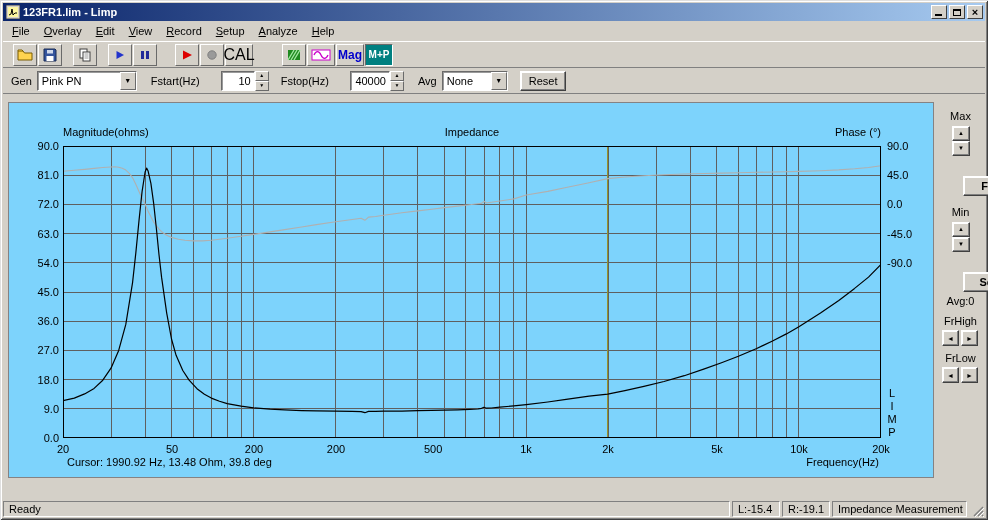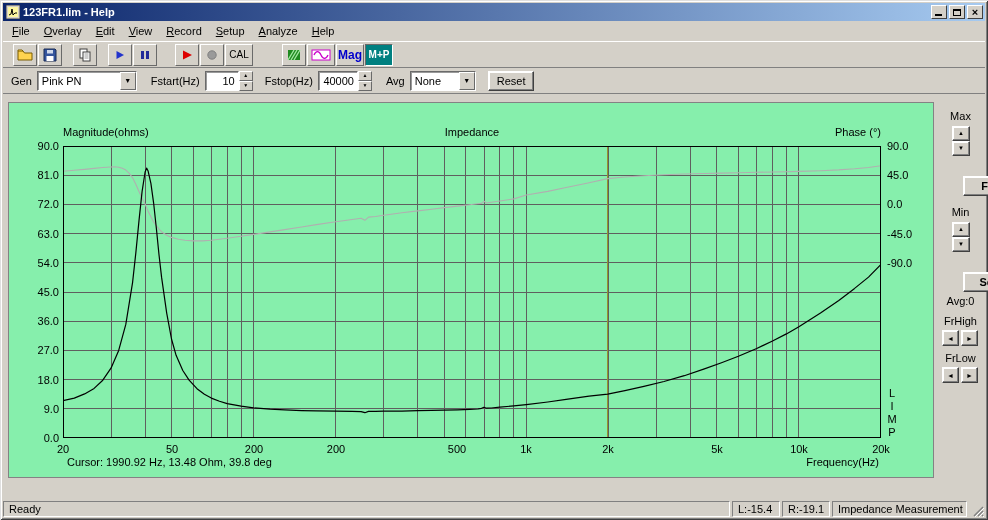--- a/index.html
+++ b/index.html
@@ -45,52 +45,52 @@
     border-top:1px solid #fff; border-bottom:1px solid #808080; background:#d4d0c8;
   }
   .tb-btn {
     width:24px; height:22px; background:#d4d0c8; margin-right:1px;
     border:1px solid; border-color:#fff #6a6a6a #6a6a6a #fff;
     display:flex; align-items:center; justify-content:center; cursor:default; flex:0 0 auto;
   }
   .tb-btn.wide { width:28px; }
   .tb-btn.pressed { border-color:#6a6a6a #fff #fff #6a6a6a; }
   .tb-gap-s { width:10px; flex:0 0 auto; } .tb-gap-m { width:17px; flex:0 0 auto; } .tb-gap-l { width:28px; flex:0 0 auto; }
-  .cal-text { font-size:10px; letter-spacing:0; }
+  .cal-text { font-size:16px; letter-spacing:0; }
   .mag-text { font-weight:bold; font-size:12px; color:#0000cc; }
   .mp-btn { background:#008080; }
   .mp-text { font-weight:bold; font-size:10px; color:#fff; }
 
   .toolbar2 {
     position:absolute; left:3px; top:68px; width:982px; height:26px;
     display:flex; align-items:center; padding-left:8px; background:#d4d0c8;
     border-bottom:1px solid #808080;
   }
   .tb2-label { margin-right:5px; white-space:nowrap; }
   .combo { display:flex; height:20px; background:#fff;
     border:1px solid; border-color:#6a6a6a #fff #fff #6a6a6a;
     box-shadow: inset 1px 1px 0 #9a9a9a; }
   .combo-value { padding:3px 4px 0 4px; overflow:hidden; white-space:nowrap; flex:1; }
   .combo-btn { width:16px; background:#d4d0c8; border:1px solid; border-color:#fff #6a6a6a #6a6a6a #fff;
     display:flex; align-items:center; justify-content:center; font-size:7px; cursor:default; }
   .spin { display:flex; height:20px; }
   .spin-field { width:34px; background:#fff; border:1px solid; border-color:#6a6a6a #fff #fff #6a6a6a;
-    box-shadow: inset 1px 1px 0 #9a9a9a; text-align:right; padding:3px 3px 0 0; }
+    box-shadow: inset 1px 1px 0 #9a9a9a; text-align:right; padding:3px 3px 0 0;margin-left:16px; }
   .spin-btns { display:flex; flex-direction:column; width:14px; }
   .spin-btns .sb { flex:1; background:#d4d0c8; border:1px solid; border-color:#fff #6a6a6a #6a6a6a #fff;
     font-size:5px; line-height:7px; text-align:center; cursor:default; color:#000; }
   .push-btn { height:20px; padding:0 8px; background:#d4d0c8;
     border:1px solid; border-color:#fff #404040 #404040 #fff;
     box-shadow: inset -1px -1px 0 #808080, inset 1px 1px 0 #fff;
     font:11px "Liberation Sans",sans-serif; cursor:default; }
 
   
   .chart-panel {
     position:absolute; left:8px; top:102px; width:926px; height:376px;
-    background:#86efac; border:1px solid #848284;
+    background:#7dd3fc; border:1px solid #848284;
   }
   .chart-panel .abs { position:absolute; white-space:nowrap; }
   .plot-wrap { position:absolute; left:54px; top:43px; width:818px; height:292px; }
   .axis-lab { font-size:11px; }
   .limp-col { position:absolute; left:876px; top:284px; width:14px; text-align:center; line-height:13px; }
 
   
   .right-panel { position:absolute; left:936px; top:102px; width:49px; height:378px; }
   .right-panel .abs { position:absolute; }
   .rp-label { width:49px; text-align:center; }
@@ -123,21 +123,21 @@
 <div class="window">
 
   <div class="titlebar">
     <span class="app-icon">
       <svg width="14" height="14" viewBox="0 0 14 14">
           <rect x="0" y="0" width="14" height="14" fill="#d4d0c8" stroke="#404040"></rect>
           <rect x="2" y="2" width="10" height="10" fill="#fdf6a0"></rect>
           <polyline points="3,10 5,9 6,4 7,10 9,8 11,8" fill="none" stroke="#000" stroke-width="1"></polyline>
         </svg>
     </span>
-    <span class="title-text">123FR1.lim - Help</span>
+    <span class="title-text">123FR1.lim - Limp</span>
     <span class="win-btns">
       <span class="win-btn">
           <span class="glyph-min"></span>
         </span>
       <span class="win-btn">
           <span class="glyph-max"></span>
         </span>
       <span class="win-btn">×</span>
     </span>
   </div>
@@ -326,21 +326,21 @@
           <polyline points="0.0,25.3 11.3,24.3 21.6,23.4 31.1,22.4 39.8,21.5 48.0,21.0 51.9,20.8 55.7,21.2 59.3,22.2 62.8,24.1 66.3,27.3 69.6,31.8 72.8,38.3 76.0,45.4 79.1,52.2 82.1,58.1 85.0,64.9 87.9,70.7 90.6,75.9 93.4,79.8 96.0,83.1 98.6,85.7 103.7,89.2 108.5,91.4 115.4,93.2 121.9,94.2 130.1,94.9 139.6,94.9 148.3,94.2 156.5,93.3 164.2,92.3 178.1,90.3 190.6,88.4 207.1,85.9 221.7,83.6 238.6,81.0 253.4,78.6 272.7,75.8 289.2,73.5 298.1,72.2 301.9,74.3 305.5,71.1 312.5,70.5 320.7,69.2 338.9,66.8 354.7,64.9 368.7,63.2 381.2,61.6 394.6,60.1 406.6,58.7 414.9,57.8 418.5,57.4 421.0,55.3 423.5,57.0 428.4,56.3 436.8,55.0 450.8,52.9 463.3,49.0 484.8,45.4 503.1,41.5 526.1,36.7 544.7,32.6 561.9,31.0 580.9,29.8 601.0,28.8 621.3,28.0 641.4,27.5 658.5,27.1 675.4,26.7 693.7,26.3 709.5,26.0 723.4,25.7 735.9,25.4 757.5,24.7 775.8,23.9 791.6,22.8 805.5,21.5 818.0,19.8" fill="none" stroke="#b0b0b0" stroke-width="1.1" stroke-linejoin="round" stroke-linecap="round"></polyline>
           <polyline points="0.0,254.7 11.3,252.1 21.6,247.9 31.1,242.4 39.8,234.2 48.0,222.2 55.7,204.4 62.8,178.4 69.6,136.3 72.8,107.1 76.0,74.6 79.1,45.4 82.1,26.0 83.6,22.1 85.0,24.7 87.9,37.3 90.6,56.8 93.4,82.7 96.0,108.7 98.6,131.4 103.7,167.1 108.5,193.0 113.1,209.3 119.8,224.5 126.1,234.2 134.0,242.7 141.4,248.2 148.3,252.1 156.5,255.3 164.2,257.6 178.1,260.2 190.6,261.8 207.1,263.1 221.7,263.9 238.6,264.6 253.4,264.9 272.7,265.2 289.2,265.4 298.1,265.6 301.9,266.7 305.5,265.4 312.5,265.4 320.7,265.2 338.9,265.1 354.7,264.7 368.7,264.4 381.2,264.1 394.6,263.8 406.6,263.3 414.9,263.0 418.5,262.3 421.0,261.2 423.5,262.2 428.4,262.0 436.8,261.2 450.8,259.9 463.3,258.6 484.8,256.0 503.1,253.4 526.1,250.1 544.7,248.2 561.9,244.6 580.9,240.4 601.0,235.5 621.3,229.7 641.4,222.9 658.5,216.7 675.4,210.2 693.7,202.5 709.5,195.0 723.4,187.9 735.9,180.7 757.5,167.1 775.8,154.4 791.6,142.4 805.5,131.1 818.0,118.4" fill="none" stroke="#000000" stroke-width="1.2" stroke-linejoin="round" stroke-linecap="round"></polyline>
           <rect x="0.5" y="0.5" width="817" height="291" fill="none" stroke="#000000" shape-rendering="crispEdges"></rect>
         </svg>
     </div>
 
     <span class="abs axis-lab" style="left:34px;  top:340px; width:40px; text-align:center">20</span>
     <span class="abs axis-lab" style="left:143px; top:340px; width:40px; text-align:center">50</span>
     <span class="abs axis-lab" style="left:225px; top:340px; width:40px; text-align:center">200</span>
     <span class="abs axis-lab" style="left:307px; top:340px; width:40px; text-align:center">200</span>
-    <span class="abs axis-lab" style="left:428px; top:340px; width:40px; text-align:center">500</span>
+    <span class="abs axis-lab" style="left:415px; top:340px; width:40px; ">500</span>
     <span class="abs axis-lab" style="left:497px; top:340px; width:40px; text-align:center">1k</span>
     <span class="abs axis-lab" style="left:579px; top:340px; width:40px; text-align:center">2k</span>
     <span class="abs axis-lab" style="left:688px; top:340px; width:40px; text-align:center">5k</span>
     <span class="abs axis-lab" style="left:770px; top:340px; width:40px; text-align:center">10k</span>
     <span class="abs axis-lab" style="left:852px; top:340px; width:40px; text-align:center">20k</span>
 
     <span class="abs" style="left:58px; top:353px">Cursor: 1990.92 Hz, 13.48 Ohm, 39.8 deg</span>
     <span class="abs" style="right:54px; top:353px">Frequency(Hz)</span>
 
     <div class="limp-col">

